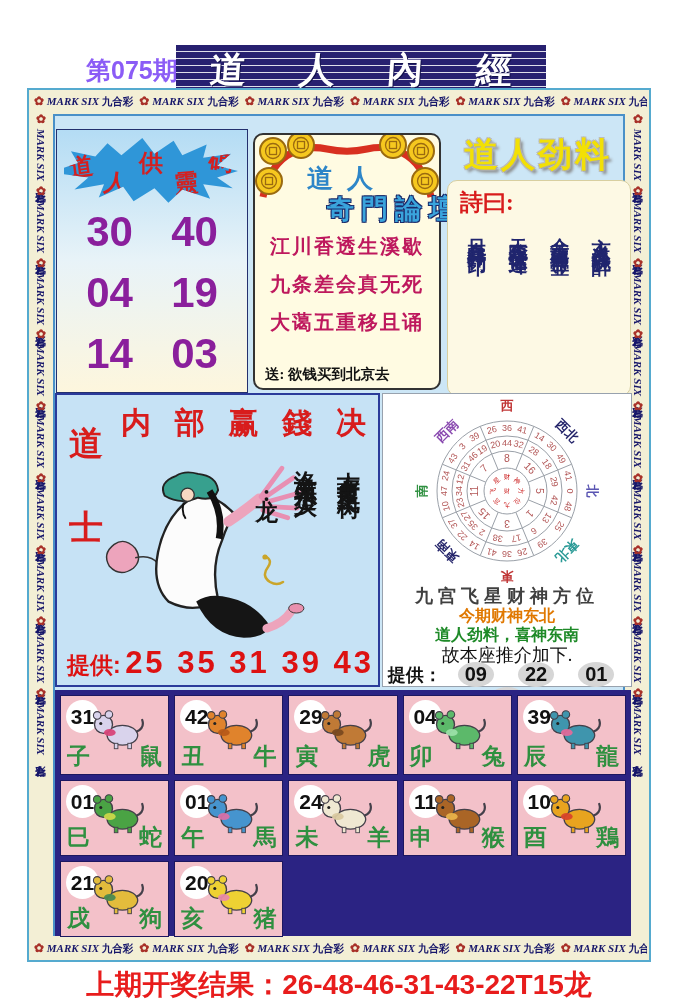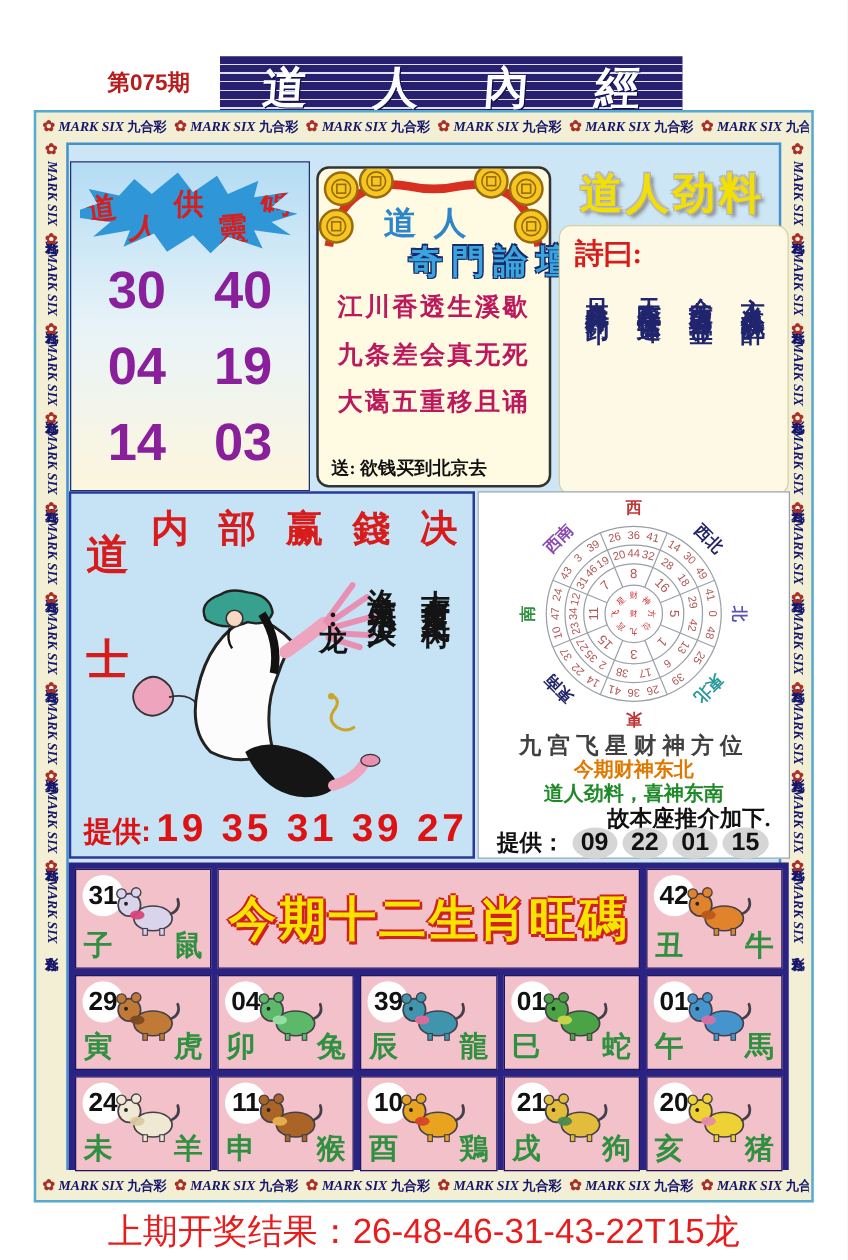--- a/index.html
+++ b/index.html
@@ -1,19 +1,19 @@
 <!DOCTYPE html>
 <html><head>
 <meta charset="utf-8">
 <style>
   html,body{margin:0;padding:0;background:#fff;}
   .page{position:relative;width:678px;height:1008px;background:#fff;overflow:hidden;
         font-family:"Liberation Sans",sans-serif;}
   
-  .issue{position:absolute;left:86px;top:54px;font-size:18px;font-weight:bold;color:#b91c1c;}
+  .issue{position:absolute;left:86px;top:54px;font-size:25px;font-weight:bold;color:#8b5cf6;}
   .title-bar{position:absolute;left:176px;top:45px;width:370px;height:50px;background:#272070;
      display:flex;align-items:center;justify-content:space-between;padding:0 34px;box-sizing:border-box;}
   .title-bar .stripes{position:absolute;inset:0;
      background:repeating-linear-gradient(180deg,transparent 0 6px,rgba(255,255,255,.85) 6px 7px);}
   .title-bar .tchar{position:relative;color:#fff;font-family:"Liberation Serif",serif;
      font-weight:bold;font-size:36px;transform:skewX(-4deg);text-shadow:1px 1px 0 #11104a;}
   
   .frame{position:absolute;left:27px;top:88px;width:624px;height:874px;background:#f3efd5;
      border:2px solid #55aacf;box-sizing:border-box;}
   .strip{position:absolute;overflow:hidden;white-space:nowrap;color:#16166a;
@@ -87,44 +87,44 @@
   .master-provide .lbl{font-size:23px;margin-top:44px;}
   .master-provide .val{font-size:31px;letter-spacing:3px;}
   
   .compass{position:absolute;left:327px;top:277px;width:250px;height:294px;background:#fff;
      border:1px solid #98a2ae;box-sizing:border-box;}
   .cp-caption{position:absolute;top:190px;width:100%;text-align:center;font-family:"Liberation Serif",serif;
      font-weight:bold;font-size:18px;color:#404040;letter-spacing:5px;}
   .cp-line1{position:absolute;top:212px;width:100%;text-align:center;font-weight:bold;font-size:16px;color:#e07800;}
   .cp-line2{position:absolute;top:231px;width:100%;text-align:center;font-weight:bold;font-size:16px;color:#1e8a28;}
   .cp-line3{position:absolute;top:249px;width:100%;text-align:center;font-family:"Liberation Serif",serif;
-     font-weight:bold;font-size:18px;color:#111;padding-left:44px;}
+     font-weight:normal;font-size:18px;color:#111;}
   .cp-provide{position:absolute;top:268px;width:100%;text-align:center;font-weight:bold;color:#111;}
   .cp-provide .lbl{font-size:18px;font-family:"Liberation Serif",serif;margin-right:4px;}
-  .oval{display:inline-block;background:#d6d6d6;border-radius:50%;padding:1px 7px;margin:0 2px;
+  .oval{display:inline-block;background:#d6d6d6;border-radius:50%;padding:1px 7px;margin:0 12px;
      font-size:20px;font-weight:bold;color:#111;}
   
   .zodiac{position:absolute;left:0;top:574px;width:576px;height:246px;background:#2b2383;
      box-sizing:border-box;padding:5px;display:grid;grid-template-columns:repeat(5,1fr);
      grid-template-rows:80px 76px 76px;gap:5px;}
   .z-cell{position:relative;background:#f3c1c9;border:1px solid #1d1760;}
   .z-num{position:absolute;left:5px;top:4px;width:33px;height:33px;border-radius:50%;background:#fff;
      display:flex;align-items:center;justify-content:center;font-size:21px;font-weight:bold;color:#111;}
   .z-animal{position:absolute;left:52%;top:44%;transform:translate(-50%,-50%);}
   .z-branch{position:absolute;left:6px;bottom:2px;font-family:"Liberation Serif",serif;font-weight:bold;
      font-size:23px;color:#2f9040;}
   .z-name{position:absolute;right:6px;bottom:2px;font-family:"Liberation Serif",serif;font-weight:bold;
      font-size:23px;color:#2f9040;}
   .z-title{grid-column:2/5;position:relative;background:#f3c1c9;border:1px solid #1d1760;
      display:flex;align-items:center;justify-content:center;}
   .z-title span{font-family:"Liberation Serif",serif;font-weight:bold;font-size:38px;color:#f5e400;
      letter-spacing:2px;
      text-shadow:-2px 0 0 #d02020,2px 0 0 #d02020,0 -2px 0 #d02020,0 2px 0 #d02020,2px 2px 0 #d02020;}
   
-  .result{position:absolute;left:0;top:966px;width:100%;text-align:center;font-weight:normal;
+  .result{position:absolute;left:0;top:966px;width:100%;text-align:center;font-weight:bold;
      font-size:28px;color:#e81c1c;}
 </style>
 </head>
 <body>
 
 <div class="page">
 
   <div class="issue">第075期</div>
 
   <div class="title-bar">
@@ -249,21 +249,21 @@
         <svg class="seahorse" width="34" height="34" viewBox="0 0 34 34">
           <path d="M12,3 q8,4 3,11 q-7,9 2,15 q7,4 13,0" stroke="#caa52a" stroke-width="2.5" fill="none" stroke-linecap="round"></path>
           <circle cx="12" cy="4" r="2.6" fill="#caa52a"></circle>
         </svg>
         <div class="master-cols" id="master-cols">
             <div class="vcol">古夕萧萝上飞树</div>
             <div class="vcol">洛女虽亲造少人</div>
           </div>
         <div class="master-provide">
           <span class="lbl">提供:</span>
-          <span class="val">19 35 31 39 27</span>
+          <span class="val">25 35 31 39 43</span>
         </div>
       </div>
 
       <div class="compass">
         <svg id="wheel" width="246" height="190" viewBox="-123 -95 246 190" style="display:block;margin:2px auto 0;">
             <circle cx="0" cy="0" r="70" fill="none" stroke="#9aa0a8" stroke-width="1"></circle>
             <circle cx="0" cy="0" r="55" fill="none" stroke="#9aa0a8" stroke-width="1"></circle>
             <circle cx="0" cy="0" r="40" fill="none" stroke="#9aa0a8" stroke-width="1"></circle>
             <circle cx="0" cy="0" r="23" fill="none" stroke="#9aa0a8" stroke-width="1"></circle>
             <line x1="8.8" y1="-21.2" x2="26.8" y2="-64.7" stroke="#9aa0a8" stroke-width="1"></line>
@@ -362,23 +362,20 @@
 <circle cx="10" cy="11" r="4.2" fill="#d9d3ec" stroke="#44404a" stroke-width="1.2"></circle>
 <circle cx="23" cy="10" r="4.2" fill="#d9d3ec" stroke="#44404a" stroke-width="1.2"></circle>
 <circle cx="14" cy="20" r="1.7" fill="#222"></circle>
 <rect x="29" y="42" width="4" height="6" fill="#d9d3ec" stroke="#44404a" stroke-width="1"></rect>
 <rect x="44" y="42" width="4" height="6" fill="#d9d3ec" stroke="#44404a" stroke-width="1"></rect>
 <ellipse cx="24" cy="30" rx="6.5" ry="4" fill="#d8447a" opacity="0.95"></ellipse>
               </svg></div>
             <span class="z-branch">子</span>
             <span class="z-name">鼠</span>
           </div>
-          <div class="z-title">
-            <span>今期十二生肖旺碼</span>
-          </div>
           <div class="z-cell">
             <div class="z-num">42</div>
             <div class="z-animal"><svg viewBox="0 0 64 50" width="58" height="45">
 <ellipse cx="38" cy="33" rx="17" ry="11" fill="#e0832c" stroke="#44404a" stroke-width="1.5"></ellipse>
 <path d="M54,29 Q63,25 60,16" fill="none" stroke="#44404a" stroke-width="2.4" stroke-linecap="round"></path>
 <circle cx="17" cy="21" r="10" fill="#e0832c" stroke="#44404a" stroke-width="1.5"></circle>
 <circle cx="10" cy="11" r="4.2" fill="#e0832c" stroke="#44404a" stroke-width="1.2"></circle>
 <circle cx="23" cy="10" r="4.2" fill="#e0832c" stroke="#44404a" stroke-width="1.2"></circle>
 <circle cx="14" cy="20" r="1.7" fill="#222"></circle>
 <rect x="29" y="42" width="4" height="6" fill="#e0832c" stroke="#44404a" stroke-width="1"></rect>

